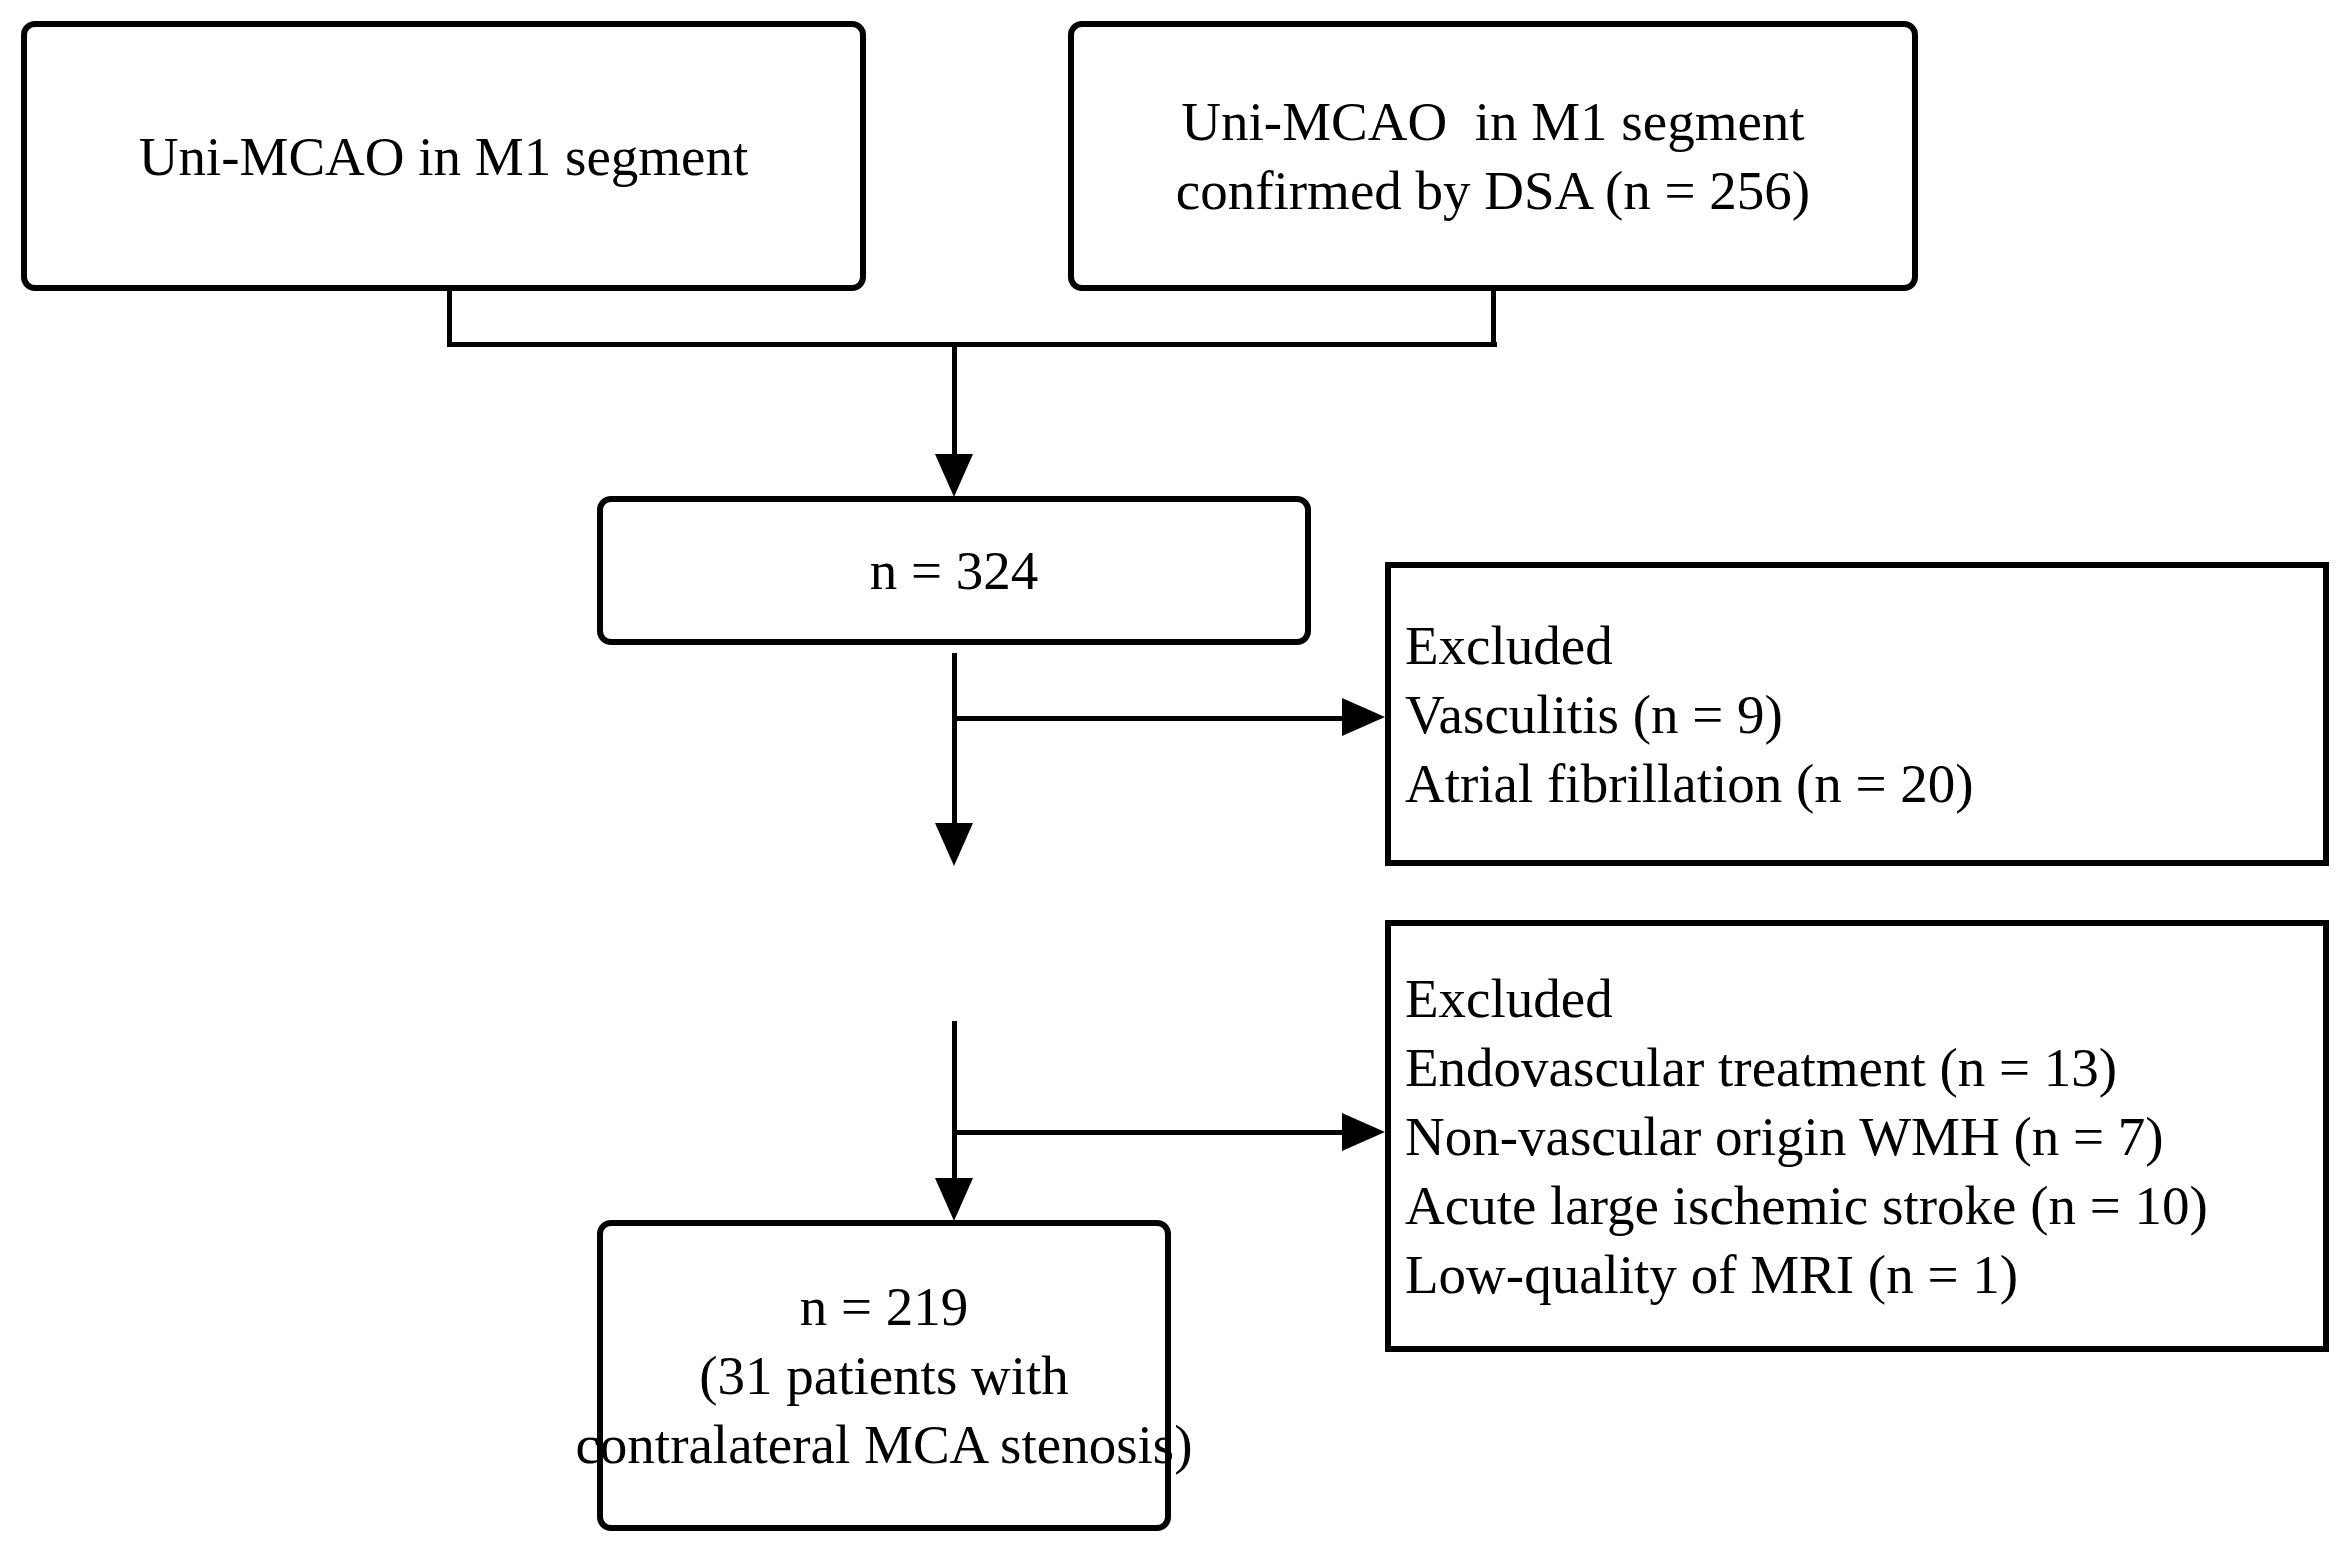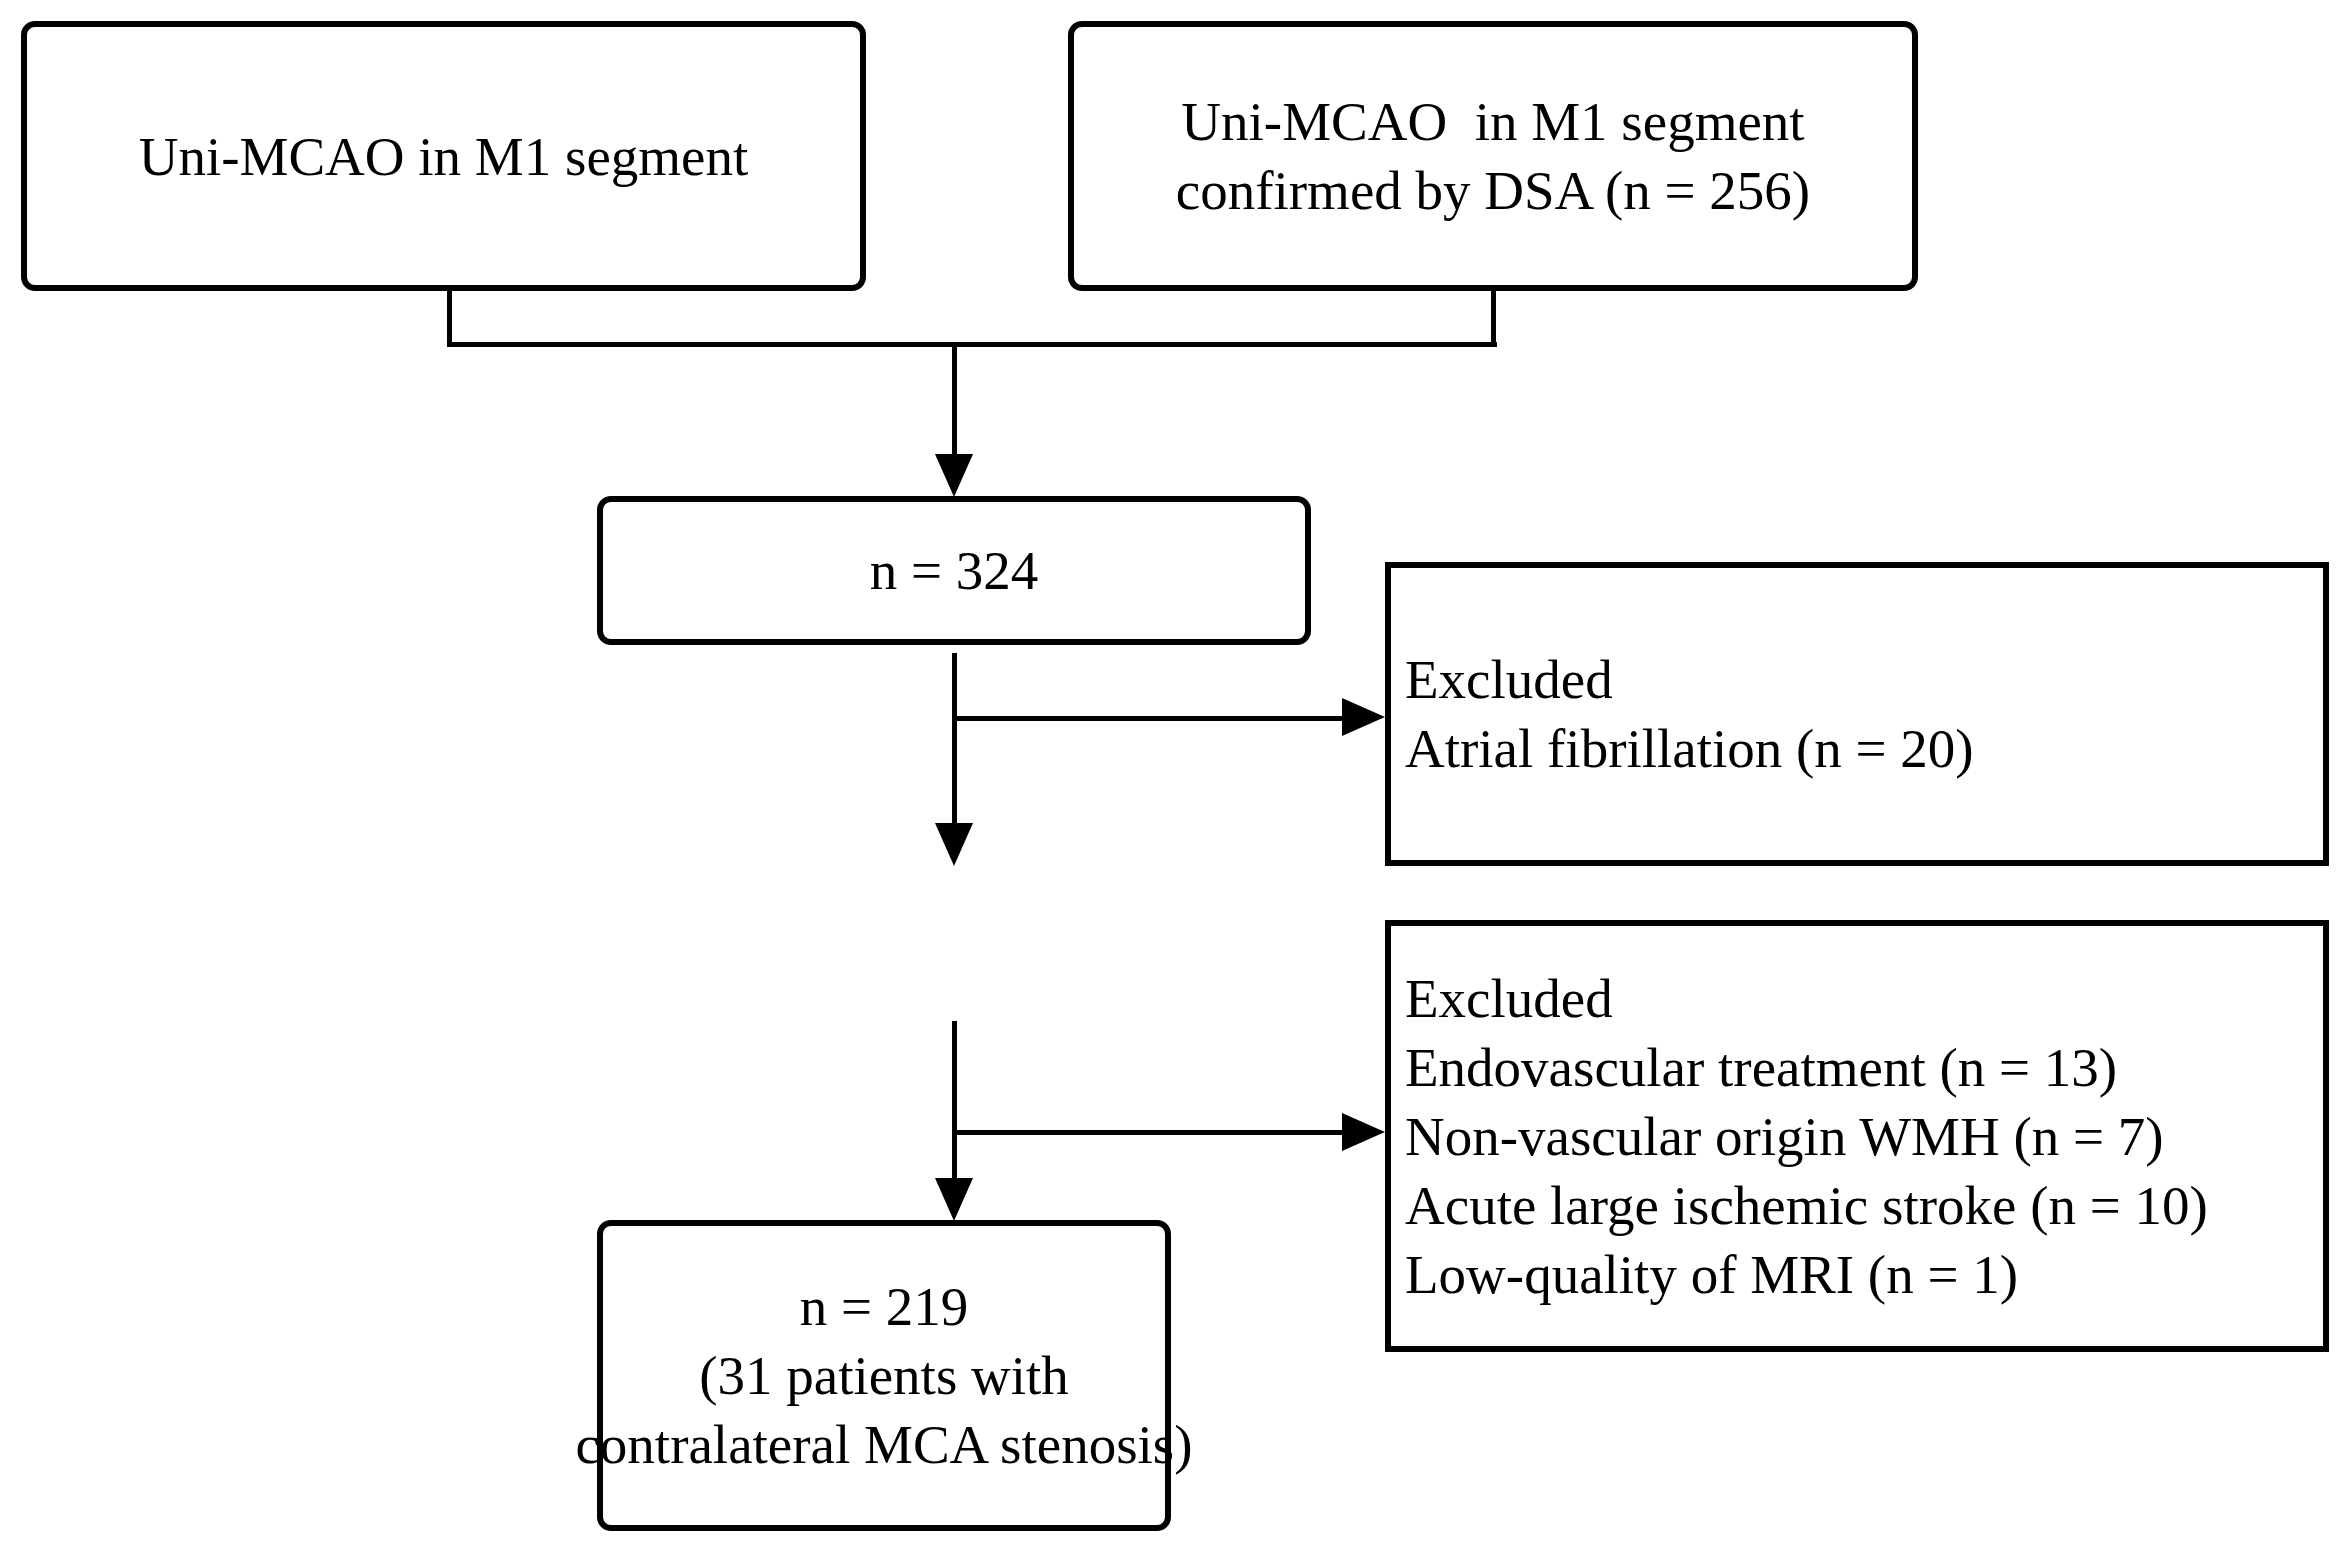--- a/index.html
+++ b/index.html
@@ -93,20 +93,21 @@
     <div class="bline">n = 324</div>
   </div>
 
   <div class="vline" id="v-pooled-258"></div>
   <div class="hline" id="branch-exc1"></div>
   <div class="arrow-right" id="arrow-exc1"></div>
   <div class="arrow-down" id="arrow-n258"></div>
 
   <div class="box leftalign" id="box-exc1">
     <div class="bline">Excluded</div>
+    <div class="bline">Vasculitis (n = 9)</div>
     <div class="bline">Atrial fibrillation (n = 20)</div>
   </div>
 
 
   <div class="vline" id="v-258-final"></div>
   <div class="hline" id="branch-exc2"></div>
   <div class="arrow-right" id="arrow-exc2"></div>
   <div class="arrow-down" id="arrow-final"></div>
 
   <div class="box leftalign" id="box-exc2">

